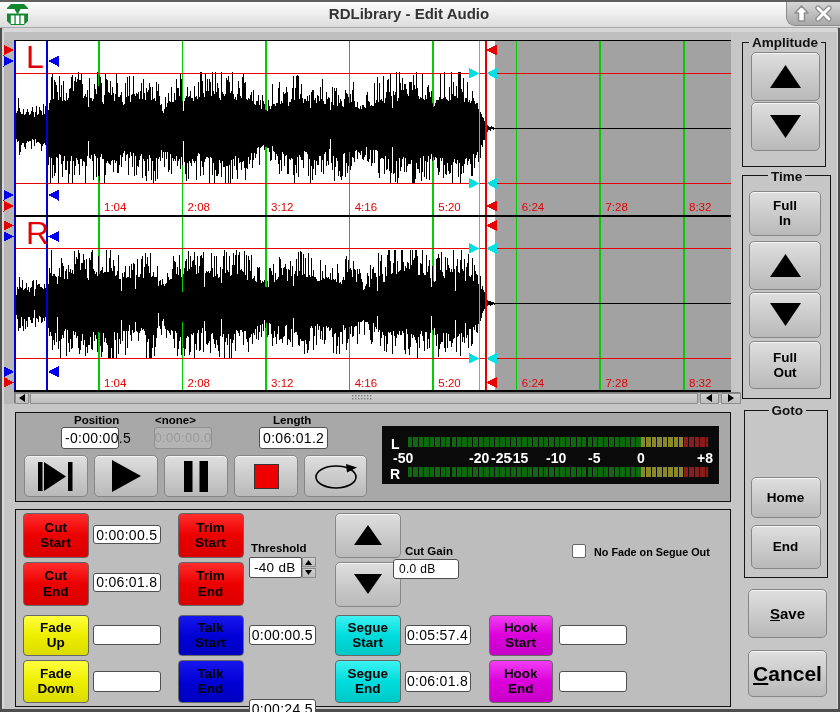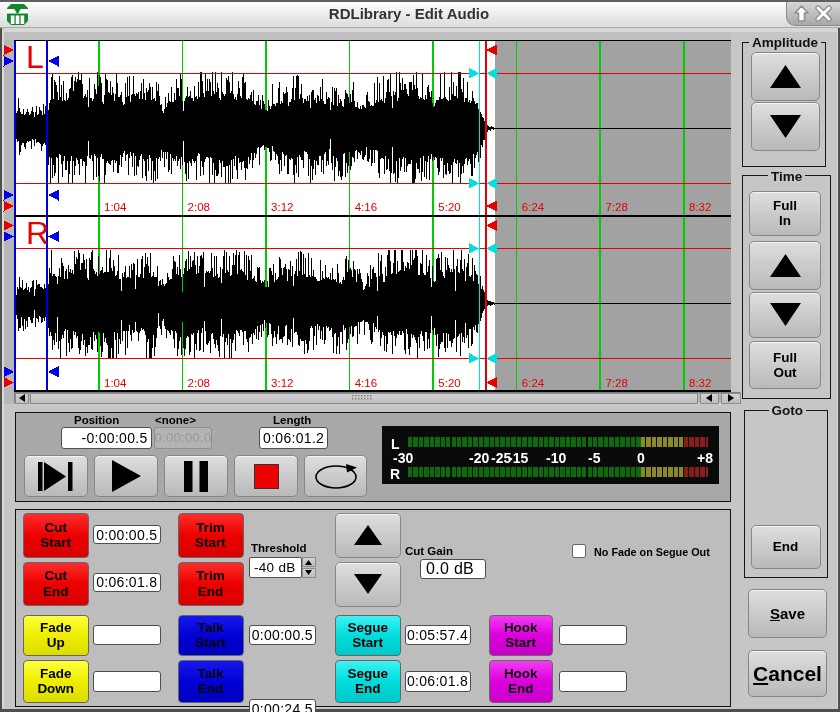--- a/index.html
+++ b/index.html
@@ -172,21 +172,21 @@
   <div class="sb" style="left:721px;top:392.5px;width:19.5px;height:11px;">
     <svg width="7" height="8" viewBox="0 0 7 8">
         <polygon points="1,0 1,8 7,4" fill="#000"></polygon>
       </svg>
   </div>
 
   <div class="panel" style="left:14.5px;top:411.5px;width:716px;height:90.5px;background:#a8a8a8;"></div>
   <div class="lab" style="left:74px;top:413.8px;">Position</div>
   <div class="lab" style="left:155px;top:413.8px;">&lt;none&gt;</div>
   <div class="lab" style="left:273px;top:413.8px;">Length</div>
-  <div class="fld" style="left:61px;top:426.5px;width:91px;height:22px;padding-left:16px;">-0:00:00.5</div>
+  <div class="fld" style="left:61px;top:426.5px;width:58px;height:22px;padding-left:16px;">-0:00:00.5</div>
   <div class="fld" style="left:154.3px;top:426.5px;width:57.4px;height:22px;background:#b4b4b4;border-color:#8f8f8f;color:#999;font-size:13px;">0:00:00.0</div>
   <div class="fld" style="left:259px;top:426.5px;width:69.3px;height:22px;">0:06:01.2</div>
 
   <div class="btn" style="left:24px;top:455px;width:63.5px;height:42px;">
     <svg width="40" height="29" viewBox="0 0 40 29">
         <g fill="#000">
       <rect x="2" y="0" width="4.5" height="29"></rect>
           <polygon points="8,0 30,14.5 8,29"></polygon>
           <rect x="32" y="0" width="4.5" height="29"></rect>
     </g>
@@ -216,21 +216,21 @@
   <div class="abs" style="left:382px;top:426px;width:336.5px;height:58px;background:#0a0a0a;"></div>
   <div class="abs" style="left:391px;top:436px;color:#fff;font-weight:bold;font-size:14px;">L</div>
   <div class="abs" style="left:390px;top:465.5px;color:#fff;font-weight:bold;font-size:14px;">R</div>
   <div class="abs" style="left:408px;top:436.5px;width:233px;height:10.5px;background:repeating-linear-gradient(90deg,#0c690c 0 4.4px,#0a0a0a 4.4px 5.44px);"></div>
   <div class="abs" style="left:641px;top:436.5px;width:42.5px;height:10.5px;background:repeating-linear-gradient(90deg,#89892b 0 4.4px,#0a0a0a 4.4px 5.44px);"></div>
   <div class="abs" style="left:683.5px;top:436.5px;width:24px;height:10.5px;background:repeating-linear-gradient(90deg,#891c1c 0 4.4px,#0a0a0a 4.4px 5.44px);"></div>
   <div class="abs" style="left:408px;top:466.5px;width:233px;height:10.5px;background:repeating-linear-gradient(90deg,#0c690c 0 4.4px,#0a0a0a 4.4px 5.44px);"></div>
   <div class="abs" style="left:641px;top:466.5px;width:42.5px;height:10.5px;background:repeating-linear-gradient(90deg,#89892b 0 4.4px,#0a0a0a 4.4px 5.44px);"></div>
   <div class="abs" style="left:683.5px;top:466.5px;width:24px;height:10.5px;background:repeating-linear-gradient(90deg,#891c1c 0 4.4px,#0a0a0a 4.4px 5.44px);"></div>
   <div class="abs" style="left:382px;top:449.5px;width:336px;height:14px;color:#fff;font-weight:bold;font-size:14px;">
-    <span class="abs" style="left:11px;">-30</span>
+    <span class="abs" style="left:11px;">-50</span>
       <span class="abs" style="left:61px;margin-left:48px;">-25</span>
     <span class="abs" style="left:87px;">-20</span>
       <span class="abs" style="left:126px;">-15</span>
     <span class="abs" style="left:164px;">-10</span>
       <span class="abs" style="left:206px;">-5</span>
     <span class="abs" style="left:255px;">0</span>
       <span class="abs" style="left:315px;">+8</span>
   </div>
 
   <div class="panel" style="left:14.5px;top:508.5px;width:716px;height:198.5px;background:#bdbdbd;"></div>
@@ -258,21 +258,21 @@
   </div>
 
   <div class="btn" style="left:335px;top:512.5px;width:65.5px;height:45px;">
       <div class="tri-u"></div>
     </div>
   <div class="btn" style="left:335px;top:562px;width:65.5px;height:44.5px;">
       <div class="tri-d"></div>
     </div>
 
   <div class="lab" style="left:405px;top:544.5px;font-size:11.5px;">Cut Gain</div>
-  <div class="fld" style="left:420px;top:558.5px;width:66px;height:20px;font-size:16px;justify-content:flex-start;padding-left:5px;">0.0 dB</div>
+  <div class="fld" style="left:393px;top:558.5px;width:66px;height:20px;font-size:12px;justify-content:flex-start;padding-left:5px;">0.0 dB</div>
 
 
   <div class="abs" style="left:572px;top:544px;width:14px;height:14px;background:#fff;border:1.2px solid #666;border-radius:2px;"></div>
   <div class="lab" style="left:594px;top:545.5px;font-size:10.8px;">No Fade on Segue Out</div>
 
   <div class="cbtn yellow" style="left:23px;top:614.5px;width:65.5px;height:41px;">Fade<br>Up</div>
   <div class="cbtn yellow" style="left:23px;top:660px;width:65.5px;height:42.5px;">Fade<br>Down</div>
   <div class="fld" style="left:92.5px;top:624.5px;width:68.5px;height:20.5px;"></div>
   <div class="fld" style="left:92.5px;top:671px;width:68.5px;height:20.5px;"></div>
 
@@ -317,20 +317,21 @@
   <div class="btn" style="left:749px;top:291.5px;width:72px;height:46px;">
     <svg width="31" height="23" viewBox="0 0 31 23">
         <polygon points="0,0 31,0 15.5,23" fill="#000"></polygon>
       </svg>
   </div>
   <div class="btn" style="left:749px;top:341px;width:72px;height:47.5px;">Full<br>Out</div>
 
   <div class="gbox" style="left:743.5px;top:409.5px;width:84.5px;height:168px;">
     <div class="glab" style="left:24px;">Goto</div>
   </div>
+  <div class="btn" style="left:750.5px;top:476.5px;width:70px;height:41.5px;">Home</div>
   <div class="btn" style="left:750.5px;top:524.5px;width:70px;height:44px;">End</div>
 
   <div class="btn" style="left:748px;top:589px;width:79px;height:49px;font-size:15px;">
       <span><u>S</u>ave</span>
     </div>
   <div class="btn" style="left:748px;top:650px;width:79px;height:47px;font-size:21px;">
       <span><u>C</u>ancel</span>
     </div>
 
 </div>

